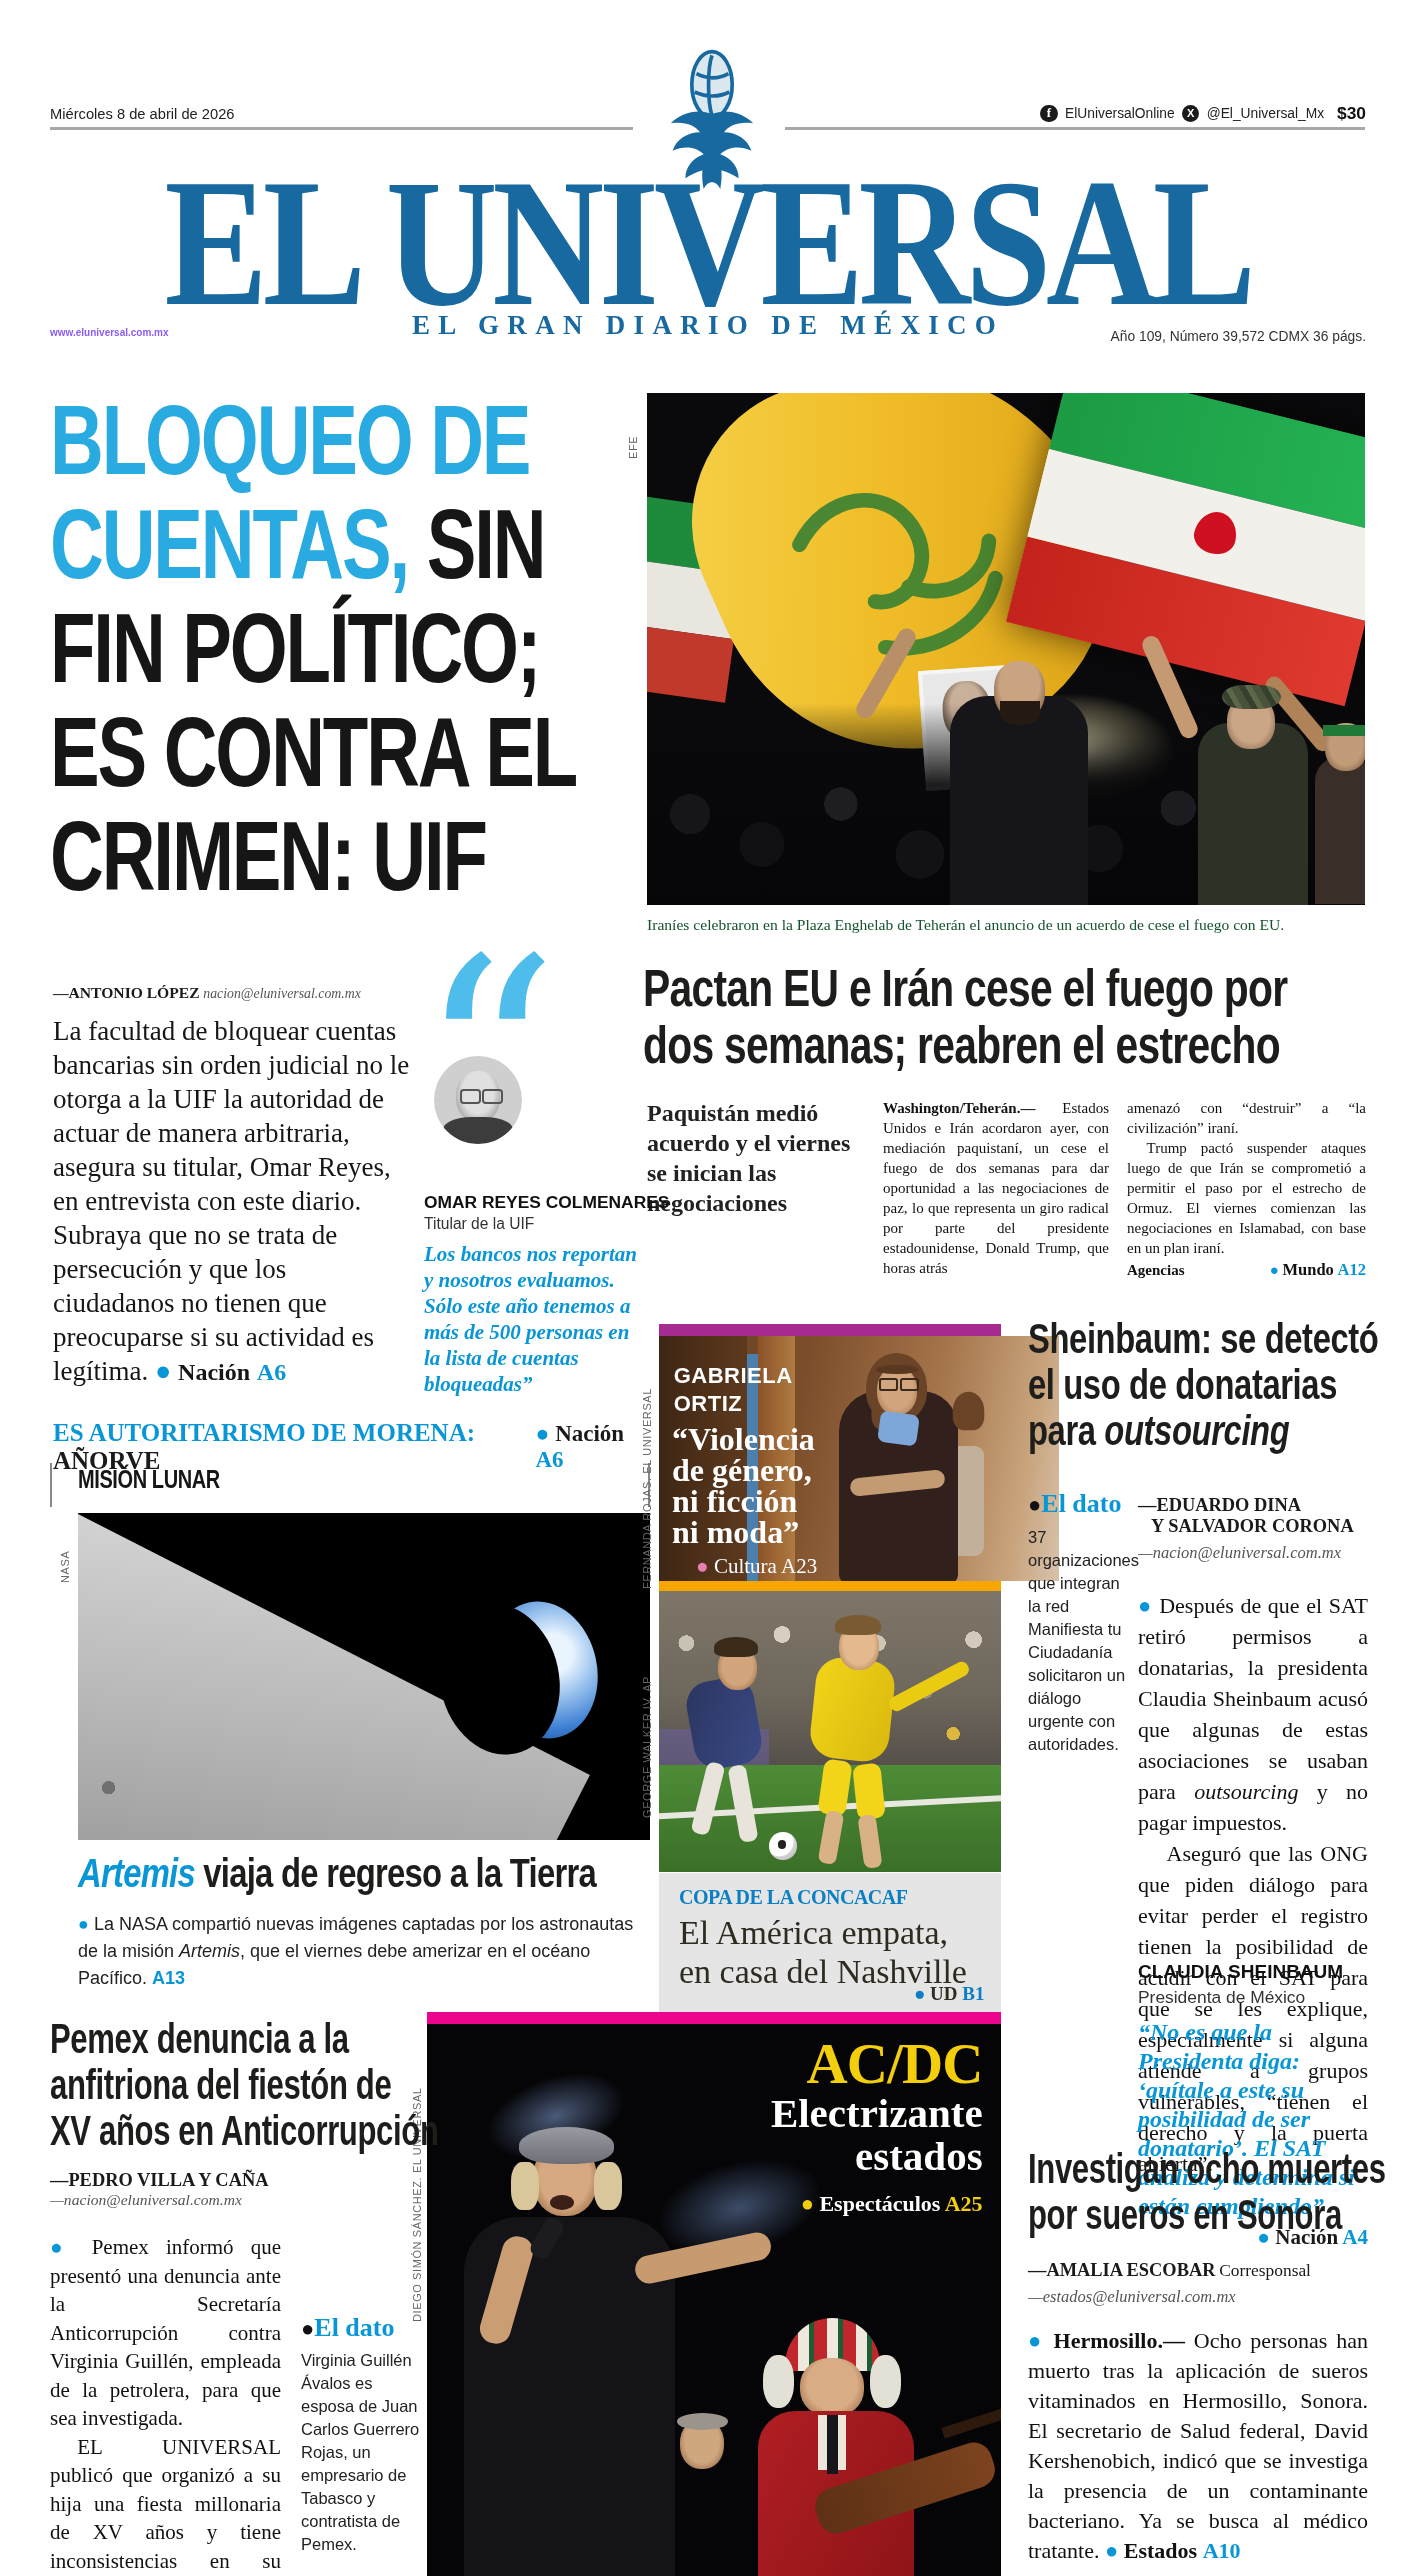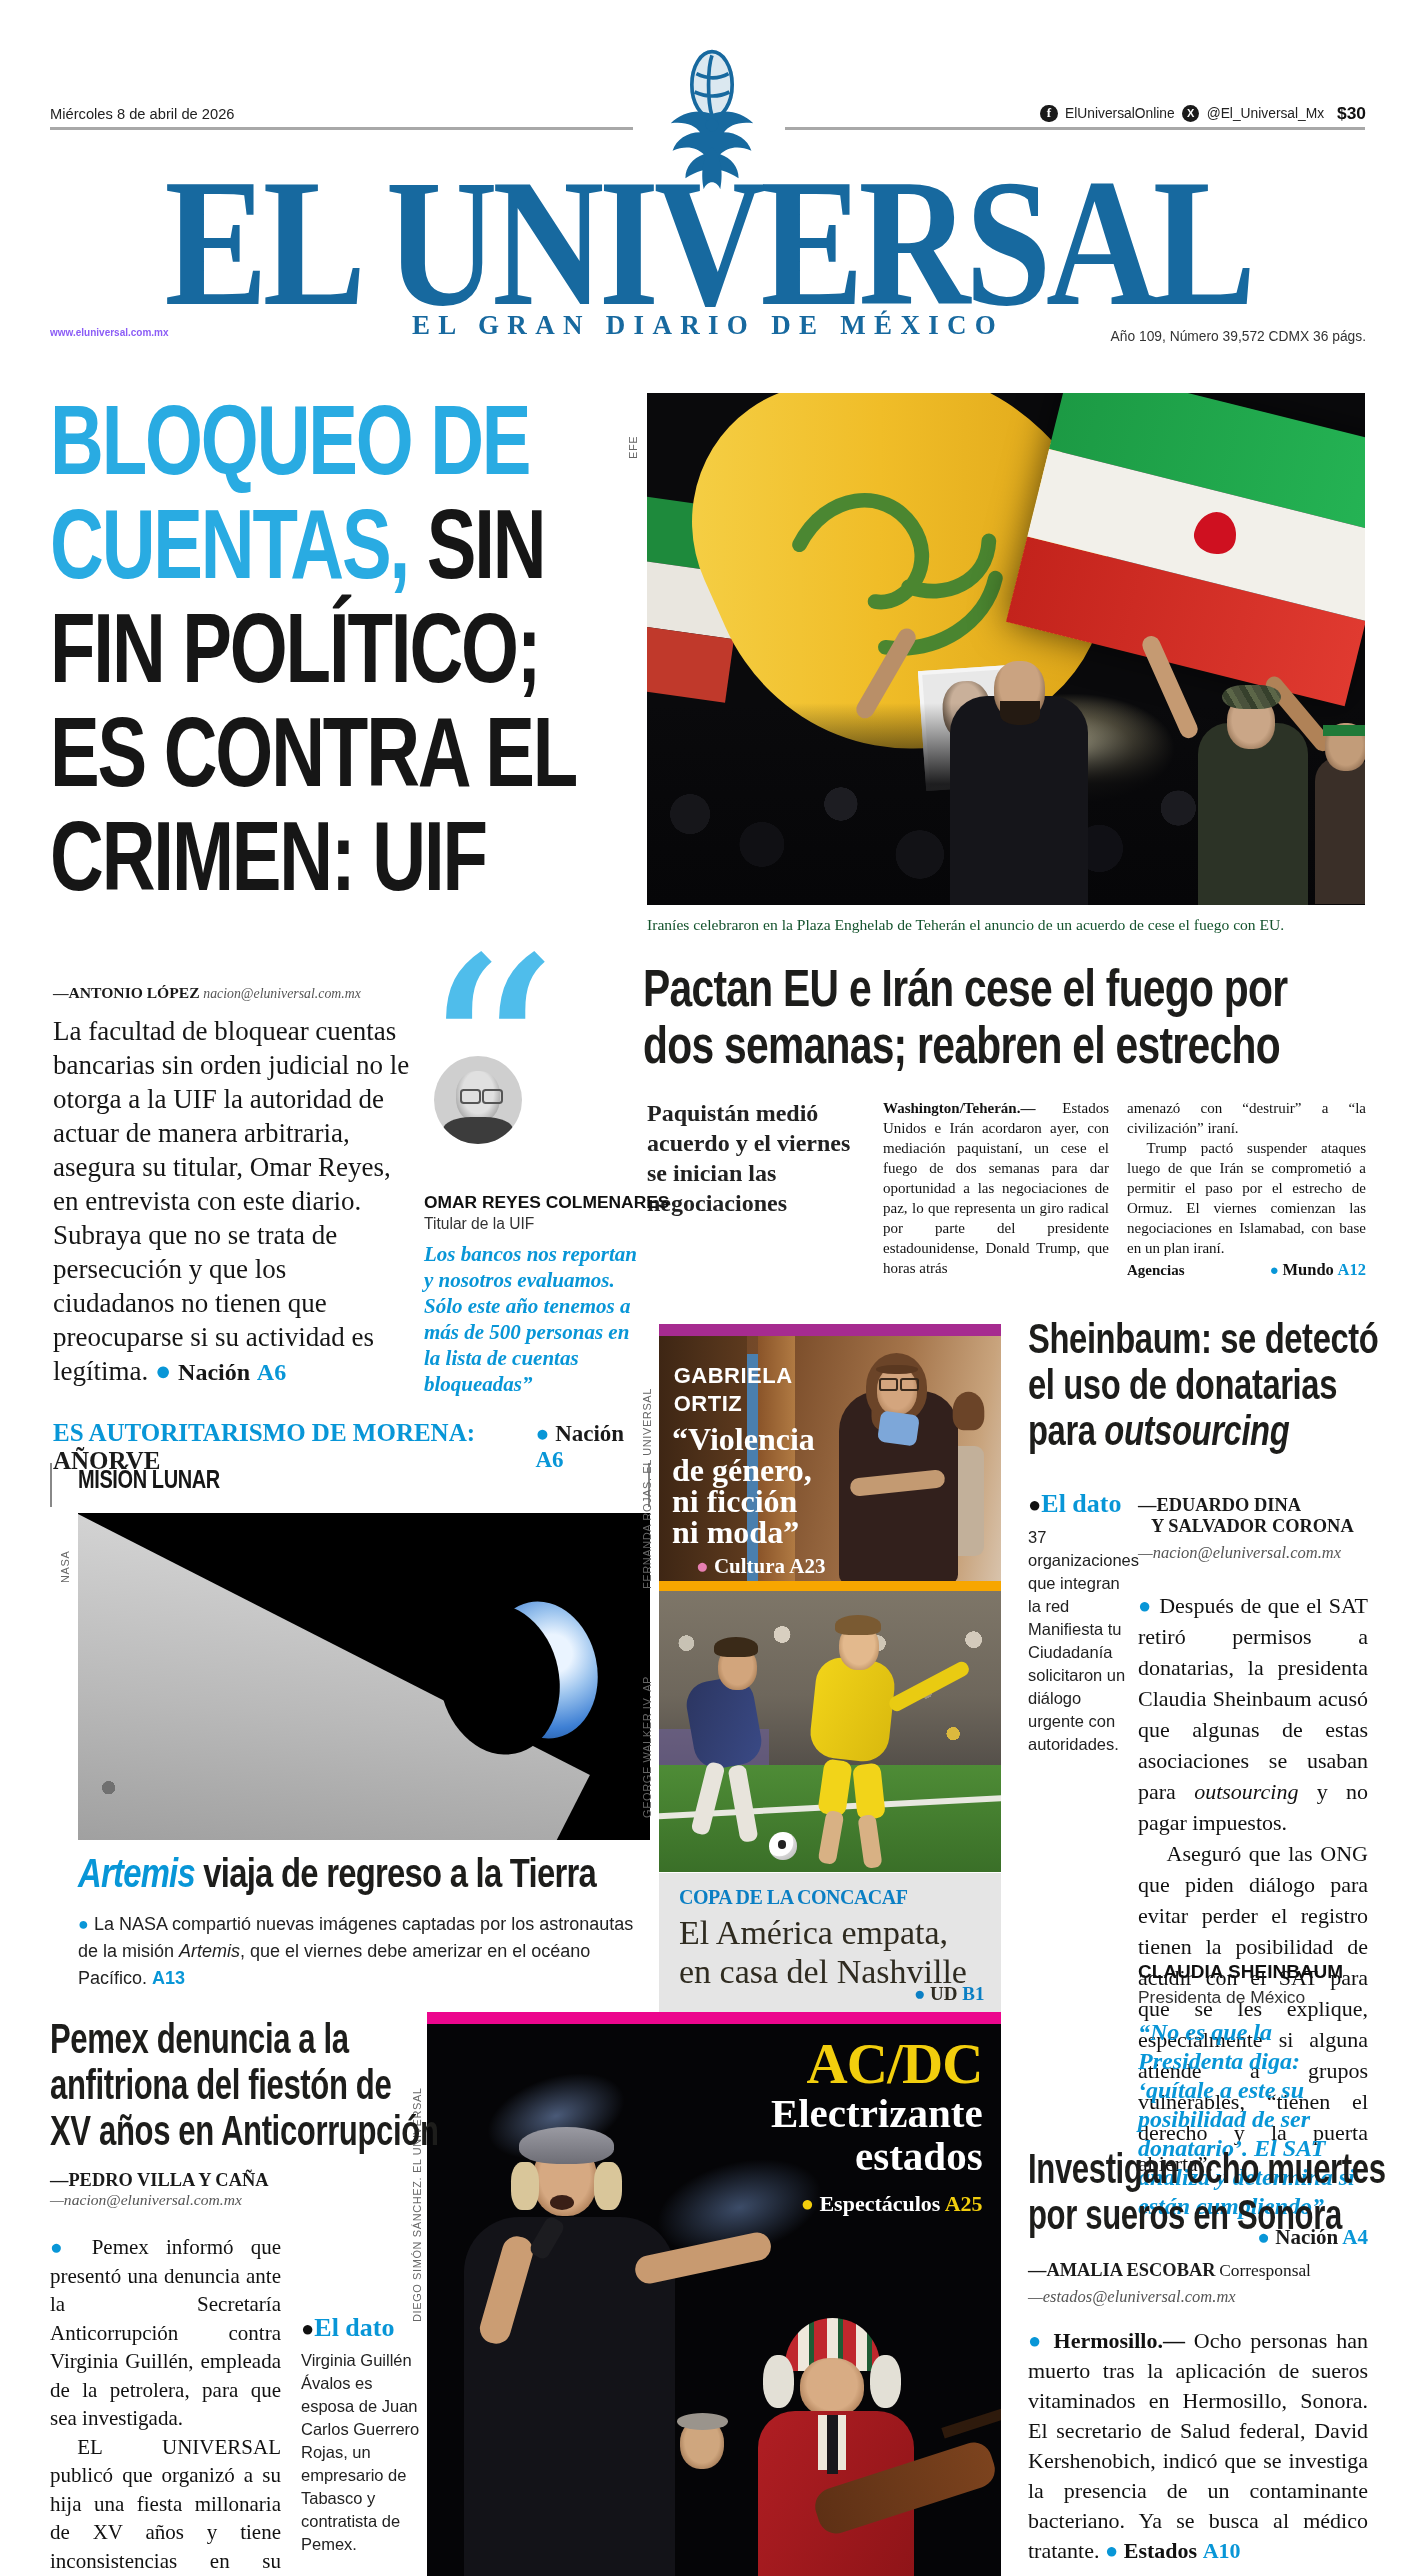--- a/index.html
+++ b/index.html
@@ -233,21 +233,21 @@
       <span style="color:#0896D7;font-style:italic">Artemis</span><span style="color:#1d1d1b;font-weight:600"> viaja de regreso a la Tierra</span>
     </span>
   </div>
   <div class="abs sans" style="left:78px;top:1911px;width:574px;font-size:18px;line-height:27px;color:#222">
     <span class="blue">●</span>
     <span>La NASA compartió nuevas imágenes captadas por los astronautas de la misión </span><span style="font-style:italic">Artemis</span><span>, que el viernes debe amerizar en el océano Pacífico. </span><span class="refbold blue">A13</span>
   </div>
 
   <div class="vcred" style="left:641px;top:1350px;height:239px">FERNANDA ROJAS. EL UNIVERSAL</div>
   <div class="abs" style="left:659px;top:1324px;width:342px;height:12px;background:#A62B90"></div>
-  <div class="abs" style="left:659px;top:1336px;width:342px;height:245px;overflow:hidden;
+  <div class="abs" style="left:659px;top:1336px;width:400px;height:245px;overflow:hidden;
        background:linear-gradient(100deg,#5e3b22 0%,#7c4e2b 35%,#a4744a 65%,#c8a37c 88%,#d8c3ac 100%)">
     <div class="abs" style="left:0;top:0;width:88px;height:245px;background:linear-gradient(90deg,#3e2614,#5d3a1e)"></div>
     <div class="abs" style="left:88px;top:18.4px;width:11px;height:227px;background:#4a7fae"></div>
     <div class="abs" style="left:99px;top:0;width:37px;height:245px;background:linear-gradient(90deg,#8a5429,#b07a43)"></div>
 
     <div class="abs" style="left:246px;top:110px;width:79px;height:110px;background:#c2b09a;border-radius:9.2px"></div>
     <div class="abs" style="left:275px;top:202px;width:9.2px;height:43px;background:#7a7468"></div>
 
     <div class="abs" style="left:180px;top:55px;width:119px;height:193px;background:#32201c;border-radius:40px 37px 9.2px 9.2px"></div>
     <div class="abs" style="left:207px;top:16.5px;width:61px;height:68px;background:#6b4428;border-radius:50% 50% 42% 42%;
@@ -262,21 +262,21 @@
     <div class="abs sans" style="left:14.7px;top:26px;font-weight:bold;font-size:22px;line-height:27.5px;color:#fff;letter-spacing:0.5px">
       <div>GABRIELA</div>
       <div>ORTIZ</div>
     </div>
     <div class="abs" style="left:13px;top:88px;font-weight:bold;font-size:32px;line-height:31px;color:#fff">
       <div>“Violencia</div>
       <div>de género,</div>
       <div>ni ficción</div>
       <div>ni moda”</div>
     </div>
-    <div class="abs" style="left:37px;top:218px;font-weight:bold;font-size:21px;color:#fff">
+    <div class="abs" style="left:37px;top:218px;font-weight:normal;font-size:21px;color:#fff">
       <span style="color:#e87fb1">●</span>
       <span>Cultura</span>
       <span>A23</span>
     </div>
   </div>
 
   <div class="vcred" style="left:641px;top:1616px;height:202px">GEORGE WALKER IV. AP</div>
   <div class="abs" style="left:659px;top:1581px;width:342px;height:10px;background:#F7A600"></div>
   <div class="abs" style="left:659px;top:1591px;width:342px;height:282px;overflow:hidden">
 

